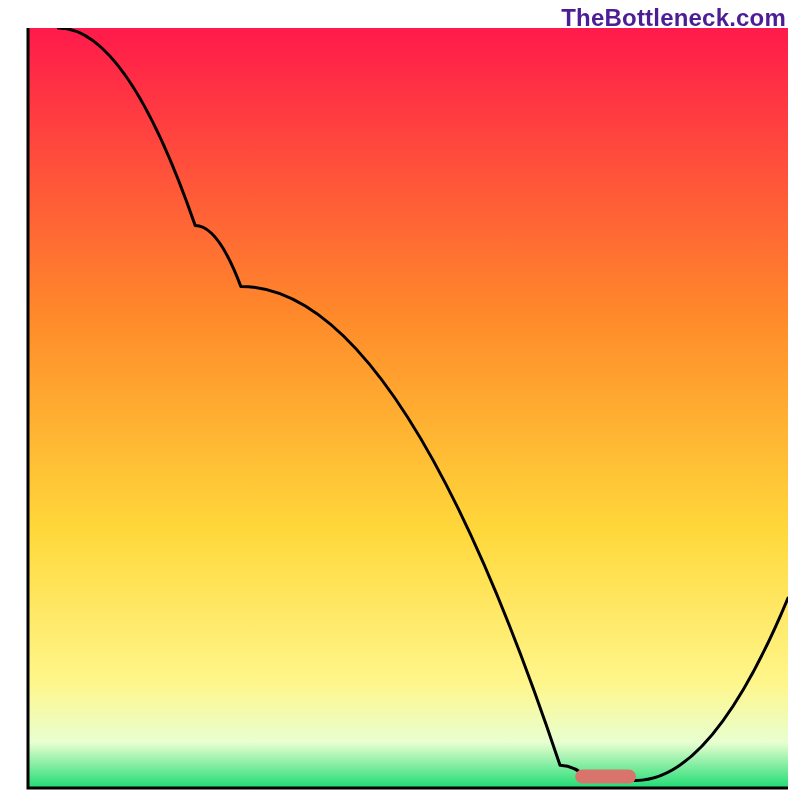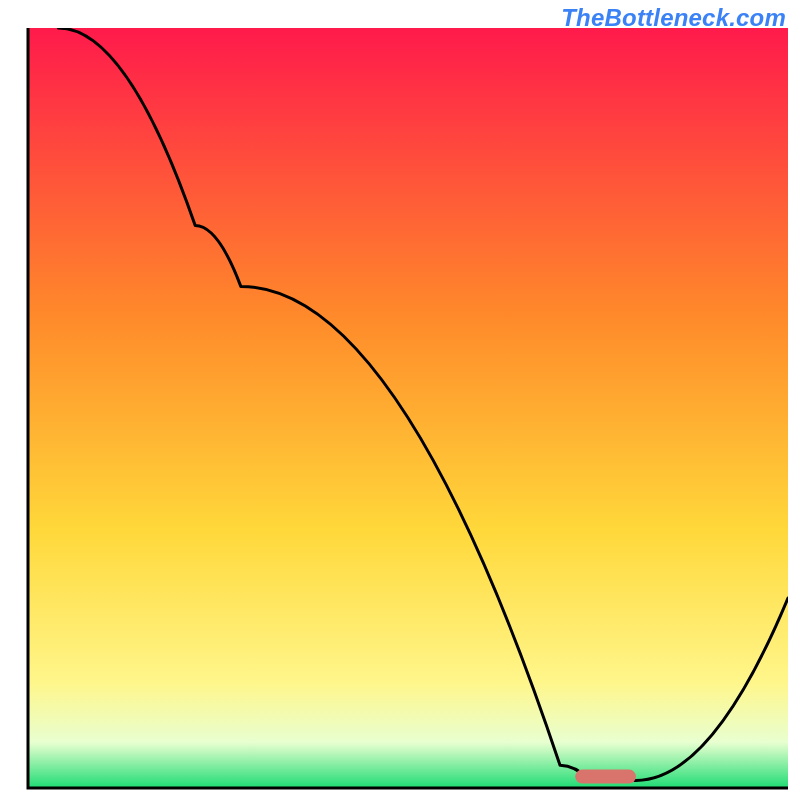--- a/index.html
+++ b/index.html
@@ -14,24 +14,23 @@
     position: relative;
     width: 800px;
     height: 800px;
   }
   .watermark {
     position: absolute;
     top: 4px;
     right: 14px;
     font-size: 24px;
     font-weight: 600;
-    color: #3b82f6;
+    color: #4c1d95;
     letter-spacing: 0.2px;
     z-index: 5;
-    font-style: italic;
   }
   svg {
     position: absolute;
     top: 0;
     left: 0;
   }
 </style>
 </head>
 <body>
 

